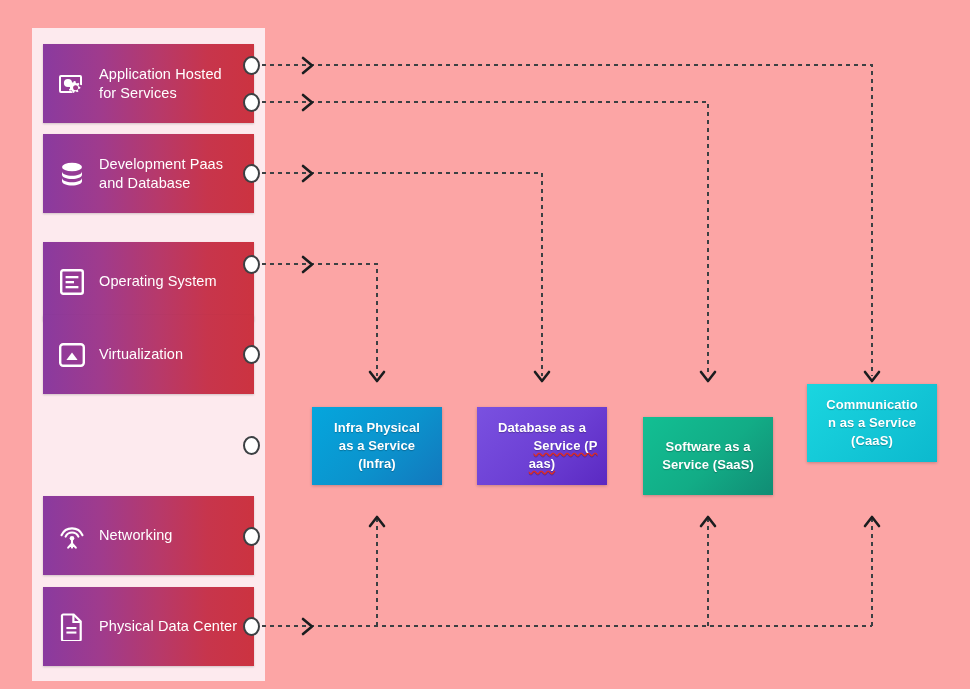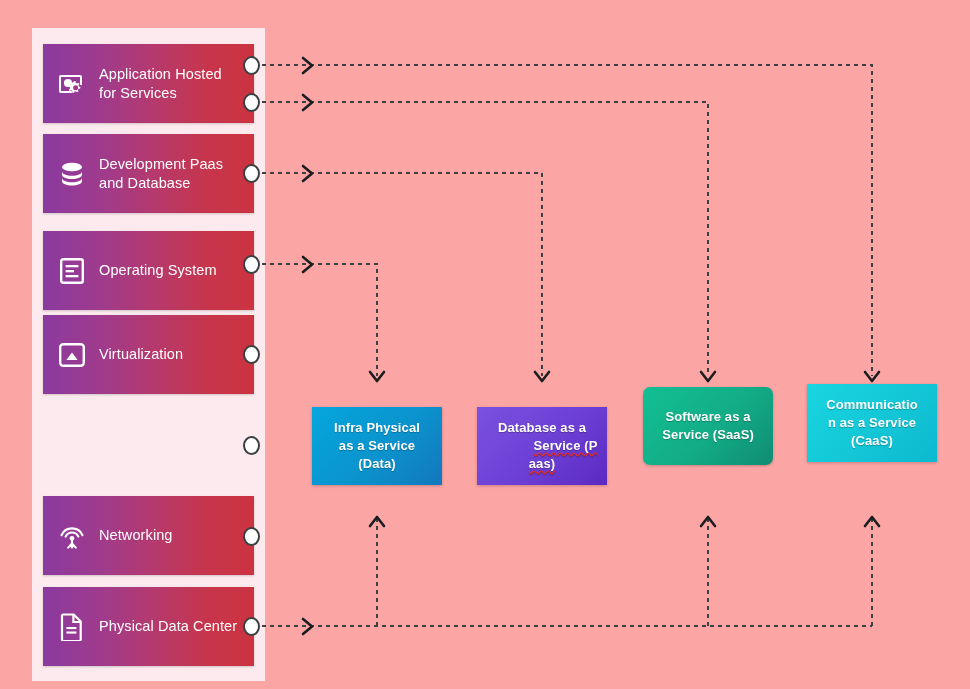--- a/index.html
+++ b/index.html
@@ -139,21 +139,21 @@
     <span class="layer-icon">
       <svg width="28" height="28" viewBox="0 0 28 28" fill="none">
         <ellipse cx="14" cy="7" rx="10" ry="4.3" fill="#fff"></ellipse>
         <path d="M4 11.5c0 2.4 4.5 4.3 10 4.3s10-1.9 10-4.3v3.2c0 2.4-4.5 4.3-10 4.3S4 17.1 4 14.7z" fill="#fff"></path>
         <path d="M4 18c0 2.4 4.5 4.3 10 4.3s10-1.9 10-4.3v3.2c0 2.4-4.5 4.3-10 4.3S4 23.6 4 21.2z" fill="#fff"></path>
       </svg>
     </span>
     <span class="layer-label"><span>Development Paas</span><br><span>and Database</span></span>
   </div>
 
-  <div class="layer-row" style="top:231px;">
+  <div class="layer-row" style="top:242px;">
     <span class="layer-icon">
       <svg width="26" height="28" viewBox="0 0 26 28" fill="none">
         <rect x="2.2" y="2.2" width="21.6" height="23.6" rx="2" stroke="#fff" stroke-width="2.4" fill="none"></rect>
         <rect x="6.6" y="8" width="12.8" height="2.3" fill="#fff"></rect>
         <rect x="6.6" y="13" width="8.4" height="2.3" fill="#fff"></rect>
         <rect x="6.6" y="18" width="12.8" height="2.3" fill="#fff"></rect>
       </svg>
     </span>
     <span class="layer-label">Operating System</span>
   </div>
@@ -238,32 +238,32 @@
       <path d="M370 526 L377 517 L384 526"></path>
       <path d="M701 526 L708 517 L715 526"></path>
       <path d="M865 526 L872 517 L879 526"></path>
     </g>
   </svg>
 
   <div class="svc-box svc-iaas" style="left:312px; top:407px;">
     <span class="svc-label">
       <span>Infra Physical</span><br>
       <span>as a Service</span><br>
-      <span>(Data)</span>
+      <span>(Infra)</span>
     </span>
   </div>
 
   <div class="svc-box svc-paas" style="left:477px; top:407px;">
     <span class="svc-label">
       <span>Database as a</span><br>
       <span class="spell-err">Service (Paas)</span>
     </span>
   </div>
 
-  <div class="svc-box svc-saas" style="left:643px; top:387px;border-radius:7px;">
+  <div class="svc-box svc-saas" style="left:643px; top:417px;">
     <span class="svc-label">
       <span>Software as a</span><br>
       <span>Service (SaaS)</span>
     </span>
   </div>
 
   <div class="svc-box svc-caas" style="left:807px; top:384px;">
     <span class="svc-label">
       <span>Communicatio</span><br>
       <span>n as a Service</span><br>

